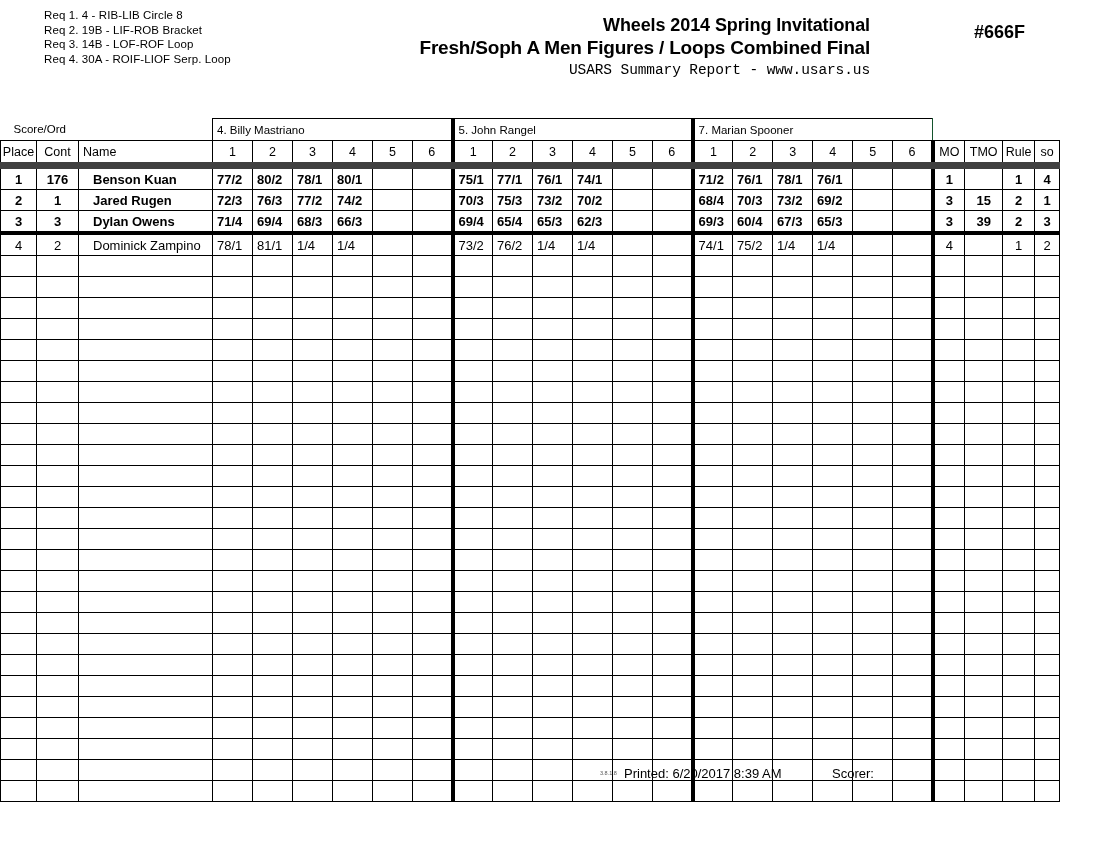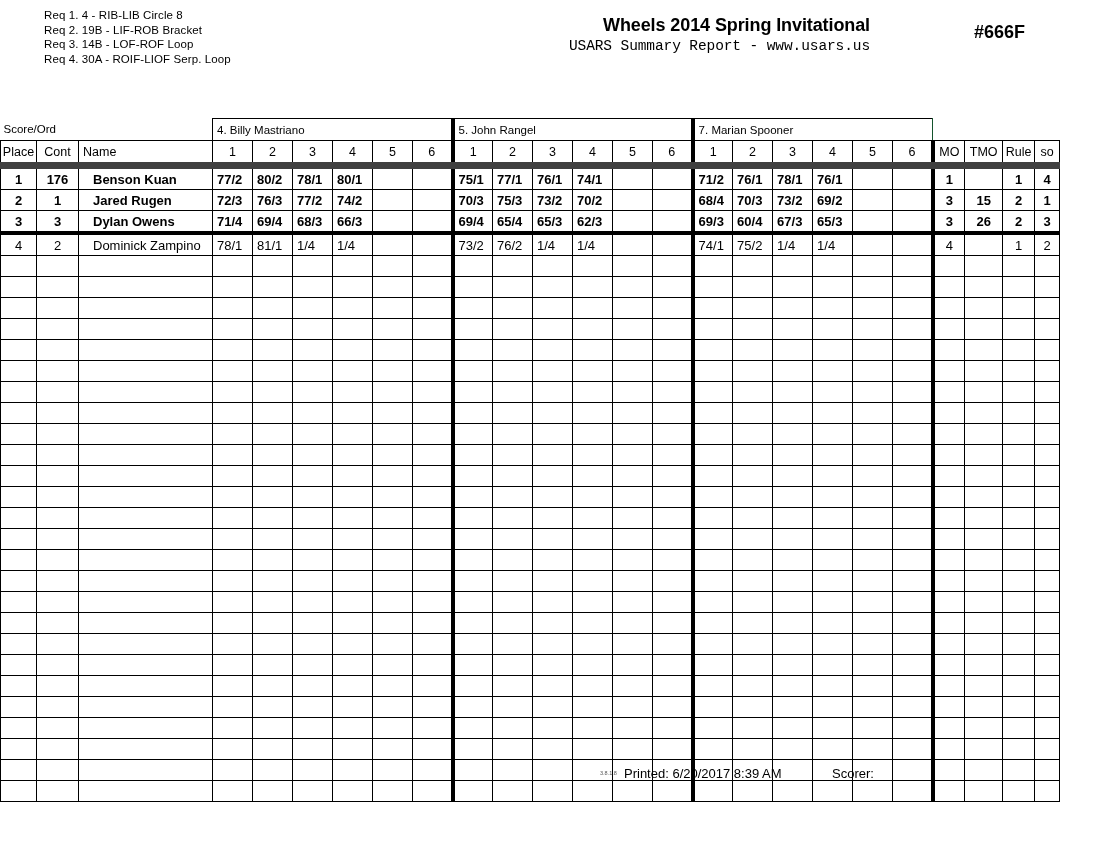--- a/index.html
+++ b/index.html
@@ -103,21 +103,21 @@
     font-size: 11.5px;
     padding-left: 4px;
   }
   tr.band td.bandbox {
     border-left: 1px solid #000;
     border-right: 1px solid #14532d;
     border-top: 1px solid #000;
   }
   tr.band td.scoreord {
     border: none;
-    padding-left: 3px;
+    padding-left: 13px;
   }
   tr.band td.blankband {
     border: none;
   }
 
   
   tr.hdr td {
     height: 21px;
     font-size: 12.5px;
     border-bottom: 7px solid #404040;
@@ -188,20 +188,21 @@
 
 <div id="req-block">
     <div class="req-line">Req  1.  4 - RIB-LIB Circle 8</div>
     <div class="req-line">Req  2.  19B - LIF-ROB Bracket</div>
     <div class="req-line">Req  3.  14B - LOF-ROF Loop</div>
     <div class="req-line">Req  4.  30A - ROIF-LIOF Serp. Loop</div>
   </div>
 
 <div id="title-block">
   <div id="event-title">Wheels 2014 Spring Invitational</div>
+  <div id="category-title">Fresh/Soph A Men Figures / Loops Combined Final</div>
   <div id="report-line">USARS Summary Report - www.usars.us</div>
 </div>
 <div id="event-number">#666F</div>
 
 <div id="sheet">
   <table class="grid">
     <colgroup>
       <col style="width:36px">
       <col style="width:42px">
       <col style="width:134px">
@@ -333,21 +334,21 @@
           <td class="cell-score">62/3</td>
           <td class="cell-score"></td>
           <td class="cell-score"></td>
           <td class="cell-score sep-left">69/3</td>
           <td class="cell-score">60/4</td>
           <td class="cell-score">67/3</td>
           <td class="cell-score">65/3</td>
           <td class="cell-score"></td>
           <td class="cell-score"></td>
           <td class="sep-left">3</td>
-          <td>26</td>
+          <td>39</td>
           <td>2</td>
           <td>3</td>
         </tr>
         <tr class="data">
           <td>4</td>
           <td>2</td>
           <td class="cell-name">Dominick Zampino</td>
           <td class="cell-score">78/1</td>
           <td class="cell-score">81/1</td>
           <td class="cell-score">1/4</td>

